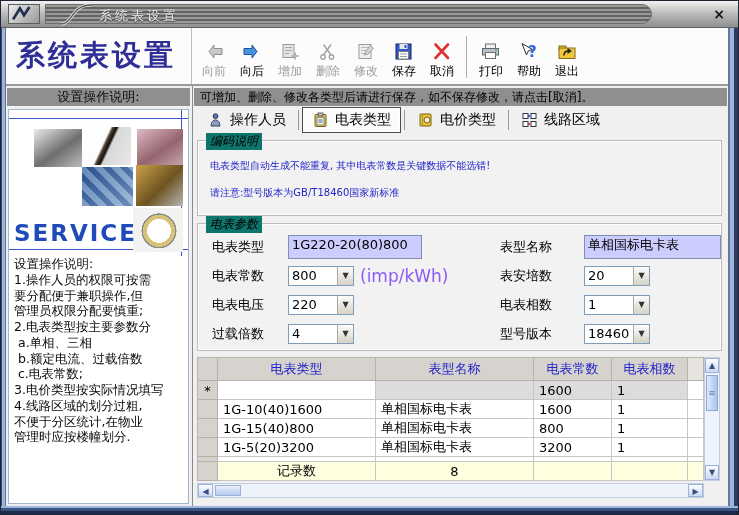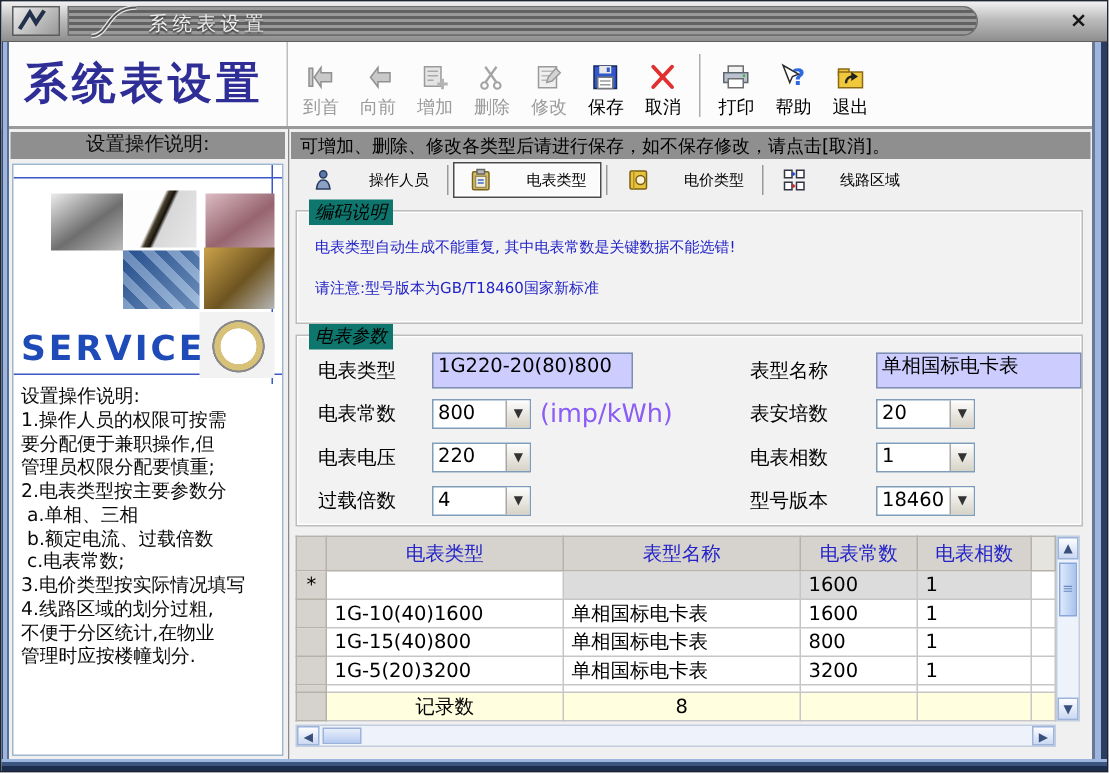--- a/index.html
+++ b/index.html
@@ -59,21 +59,21 @@
   .service { position:absolute; left:5px; top:110px; font-size:23px; font-weight:bold;
              color:#1e4bb8; letter-spacing:2px; }
   .instructions { position:absolute; left:5px; top:146px; right:1px; font-size:12.5px;
                   line-height:1.26; color:#0a0a0a; white-space:pre-wrap; }
 
   
   .main { position:absolute; left:192px; right:10px; top:85px; bottom:8px; background:#f0f0f0; }
   .notice { margin:2px 1px 0 1px; height:18px; background:#8f8f8f; font-size:12px;
             line-height:18px; padding-left:6px; color:#000; white-space:nowrap; overflow:hidden; }
   .tabbar { height:27px; display:flex; align-items:center; padding-left:5px; }
-  .tab { display:flex; align-items:center; gap:22px; font-size:10px; padding:3px 9px; color:#000; cursor:default; }
+  .tab { display:flex; align-items:center; gap:6px; font-size:14px; padding:3px 9px; color:#000; cursor:default; }
   .tab svg { width:17px; height:16px; }
   .tab.selected { border:1px solid #4c4c4c; background:#fbfbfb; box-shadow:inset 0 0 0 1px #ffffff; }
   .tabsep { width:1px; height:20px; background:#9a9a9a; margin:0 3px; }
 
   .groupbox { position:relative; border:1px solid #bdbdbd; background:#f2f2f2;
               margin:7px 6px 0 4px; box-shadow:inset 0 0 0 1px #fdfdfd; }
   .gb-title { position:absolute; top:-8px; left:8px; background:#0f766e; padding:0 4px;
               font-size:12px; color:#000;font-style:italic; }
   .coding { height:76px; padding:11px 0 0 8px; }
   .coding .line { color:#2323c8; font-size:10px; line-height:27px; padding-left:4px;
@@ -136,35 +136,34 @@
       <path d="M2 21C14 21 12 2 32 2" stroke="#555" stroke-width="1.3" fill="none"></path>
     </svg>
     <span class="tb-title">系统表设置</span>
     <div class="tb-close">×</div>
   </div>
 
   <div class="headerrow">
     <div class="apptitle">系统表设置</div>
     <div class="toolbar">
 
+
       <div class="tbtn disabled">
         <svg viewBox="0 0 22 20">
-          <rect x="3" y="4" width="2.5" height="12" fill="#c6c6c6" stroke="#909090"></rect>
-          <path d="M18 7h-7V3.5L6.5 10l4.5 6.5V13h7z" fill="#c9c9c9" stroke="#909090"></path>
-        </svg>
-        <span>到首</span>
-      </div>
-
-      <div class="tbtn disabled">
-        <svg viewBox="0 0 22 20">
           <path d="M19 7h-8V3.5L6 10l5 6.5V13h8z" fill="#c9c9c9" stroke="#909090"></path>
         </svg>
         <span>向前</span>
       </div>
 
+      <div class="tbtn">
+        <svg viewBox="0 0 22 20">
+          <path d="M3 7h8V3.5L16 10l-5 6.5V13H3z" fill="#4a90e2" stroke="#1c5396"></path>
+        </svg>
+        <span>向后</span>
+      </div>
 
 
       <div class="tbtn disabled">
         <svg viewBox="0 0 22 20">
           <rect x="4" y="3" width="11" height="13" fill="#e4e4e4" stroke="#9a9a9a"></rect>
           <path d="M6 6h7M6 9h7M6 12h4" stroke="#a8a8a8" fill="none"></path>
           <path d="M16 11v7M12.5 14.5h7" stroke="#b4b4b4" stroke-width="2" fill="none"></path>
         </svg>
         <span>增加</span>
       </div>

